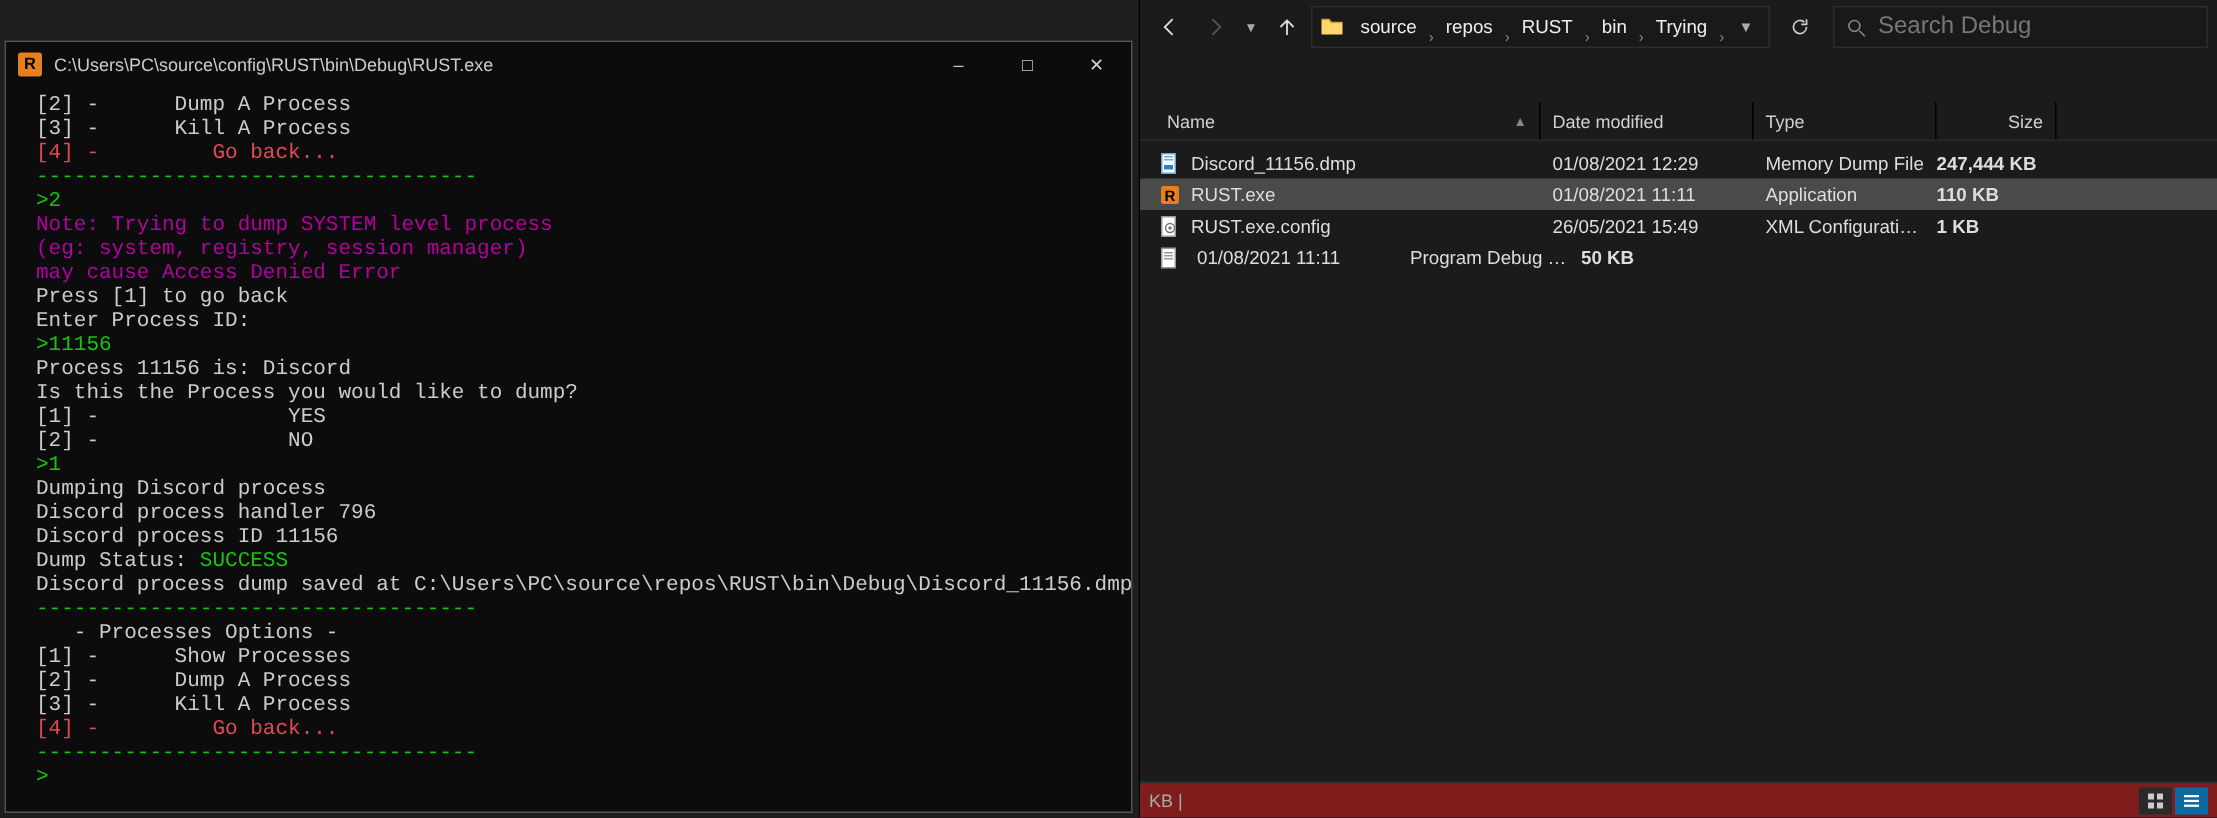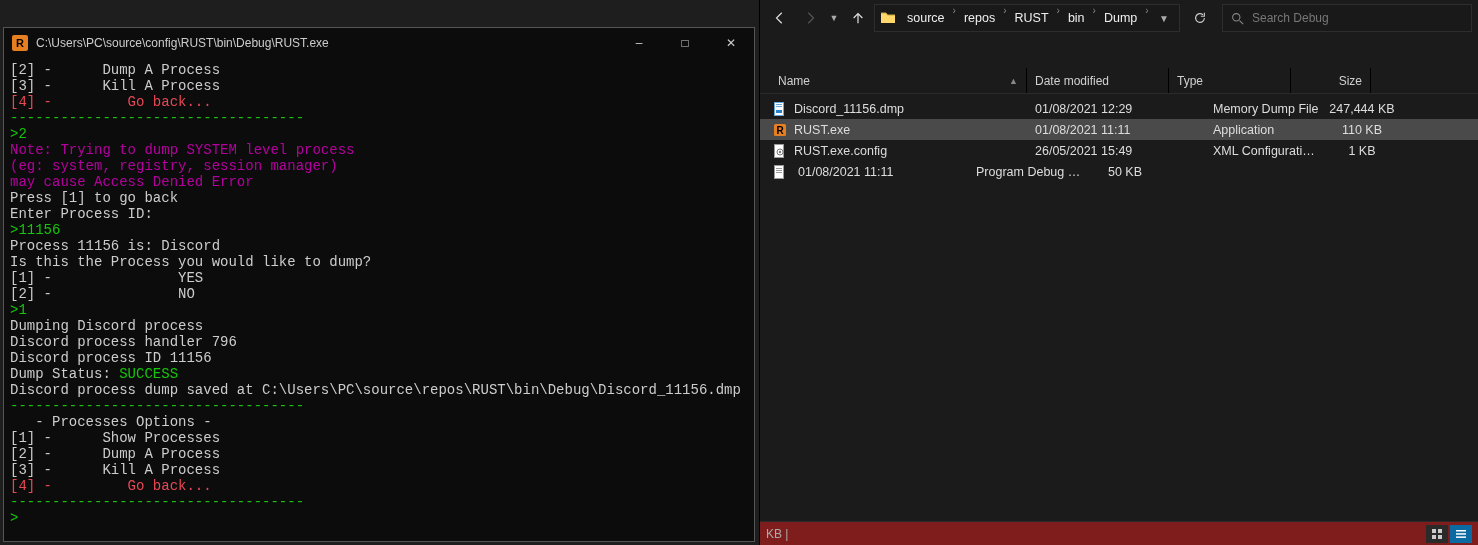--- a/index.html
+++ b/index.html
@@ -6,64 +6,64 @@
   html, body { width:1478px; height:545px; background:#1e1e1e; font-family:"Segoe UI",Tahoma,sans-serif; color:#ccc; overflow:hidden; font-size:13px; }
   #app { display:flex; width:100%; height:100%; }
 
   
   #left { width:759px; height:545px; background:#1e1e1e; position:relative; }
   #left-inner { margin:27px 0 0 3px; width:752px; height:515px; background:#0c0c0c; border:1px solid #555; display:flex; flex-direction:column; }
   .titlebar { height:30px; display:flex; align-items:center; padding:0 0 0 8px; background:#0c0c0c; color:#ccc; font-size:12px; }
   .titlebar .ico { width:16px; height:16px; background:#e67e22; border-radius:2px; display:flex; align-items:center; justify-content:center; color:#000; font-weight:700; font-size:11px; margin-right:8px; }
   .titlebar .title { flex:1; white-space:nowrap; overflow:hidden; }
   .titlebar .winbtn { width:46px; height:30px; display:flex; align-items:center; justify-content:center; font-size:12px; color:#ccc; }
-  .term { flex:1; padding:4px 0 0 6px; font-family:Consolas,"Courier New",monospace; font-size:14px; line-height:16px; white-space:pre; overflow:hidden; color:#cccccc; }
+  .term { flex:1; padding:4px 0 0 6px; font-family:Consolas,"Courier New",monospace; font-size:14px; line-height:16px; white-space:pre; overflow:hidden; color:#cccccc;margin-left:14px; }
   .c-white   { color:#cccccc; }
   .c-red     { color:#e74856; }
   .c-green   { color:#16c60c; }
   .c-magenta { color:#b4009e; }
   .c-dash    { color:#16c60c; }
   .term .row { display:block; }
 
   
   #right { flex:1; height:545px; background:#1b1b1b; display:flex; flex-direction:column; border-left:1px solid #000; }
   .nav { height:36px; display:flex; align-items:center; gap:2px; padding:0 6px 0 6px; }
   .nav .navbtn { width:28px; height:28px; display:flex; align-items:center; justify-content:center; color:#bbb; font-size:14px; border-radius:2px; }
   .nav .navbtn.disabled { color:#555; }
   .nav .crumb-box { flex:1; height:28px; background:#191919; border:1px solid #2d2d2d; display:flex; align-items:center; padding:0 4px; overflow:hidden; }
   .nav .crumb-box .fld { width:18px; height:18px; display:flex; align-items:center; justify-content:center; margin-right:4px; }
   .nav .crumb-box .fld svg { width:16px; height:16px; }
-  .crumbs { display:flex; align-items:flex-start; gap:0; font-size:12.5px; color:#eee; flex:1; overflow:hidden; }
+  .crumbs { display:flex; align-items:flex-end; gap:0; font-size:12.5px; color:#eee; flex:1; overflow:hidden; }
   .crumb { padding:0 6px; height:26px; display:flex; align-items:center; }
   .crumb-sep { color:#888; padding:0 2px; font-size:10px; }
   .nav .drop { width:22px; height:26px; display:flex; align-items:center; justify-content:center; color:#aaa; font-size:10px; }
   .nav .refresh { width:28px; height:28px; display:flex; align-items:center; justify-content:center; color:#bbb; margin-left:4px; }
   .nav .search { width:250px; height:28px; background:#191919; border:1px solid #2d2d2d; display:flex; align-items:center; margin-left:6px; padding:0 8px; color:#888; }
   .nav .search .sico { margin-right:8px; font-size:13px; color:#888; }
-  .nav .search input { flex:1; background:transparent; border:0; outline:0; color:#ccc; font-size:12px; font-style:normal; }
+  .nav .search input { flex:1; background:transparent; border:0; outline:0; color:#ccc; font-size:16px; font-style:normal; }
   .nav .search input::placeholder { color:#777; }
 
   
   .cols { height:26px; display:flex; align-items:flex-end; border-bottom:1px solid #2a2a2a; font-size:12px; color:#d0d0d0; padding-left:10px;margin-top:32px; }
   .col { padding:0 8px; height:100%; display:flex; align-items:center; border-right:1px solid #000; }
   .col.name { width:257px; justify-content:space-between; }
   .col.name .sort { font-size:9px; color:#888; }
   .col.date { width:142px; }
   .col.type { width:122px; }
   .col.size { width:80px; justify-content:flex-end; }
 
   
   .files { flex:1; padding-top:4px; position:relative; }
   .frow { height:21px; display:flex; align-items:center; font-size:12.5px; color:#ddd; padding-left:10px; }
   .frow.sel { background:#4a4a4a; }
   .frow .fico { width:20px; display:flex; align-items:center; justify-content:center; }
   .frow .fname { width:237px; padding-left:4px; white-space:nowrap; overflow:hidden; text-overflow:ellipsis; }
   .frow .fdate { width:142px; padding:0 8px; }
-  .frow .ftype { width:122px; padding:0 8px; white-space:nowrap; overflow:hidden; text-overflow:ellipsis;margin-left:36px; }
-  .frow .fsize { width:78px; text-align:center; padding-right:8px; }
+  .frow .ftype { width:122px; padding:0 8px; white-space:nowrap; overflow:hidden; text-overflow:ellipsis; }
+  .frow .fsize { width:78px; text-align:left; padding-right:8px;font-weight:bold; }
 
   .status { height:24px; background:#7f1d1d; border-top:1px solid #2a2a2a; display:flex; align-items:center; padding:0 6px; font-size:12px; color:#aaa; justify-content:space-between; }
   .status .viewbtns { display:flex; gap:2px; }
   .status .viewbtn { width:22px; height:18px; display:flex; align-items:center; justify-content:center; font-size:11px; background:#2a2a2a; }
   .status .viewbtn.active { background:#0a6aa1; color:#fff; }
 
   
   svg { display:block; }
 </style>
 </head>
@@ -111,21 +111,21 @@
         </span>
         <div class="crumbs" id="crumbs">
             <span class="crumb">source</span>
             <span class="crumb-sep">›</span>
             <span class="crumb">repos</span>
             <span class="crumb-sep">›</span>
             <span class="crumb">RUST</span>
             <span class="crumb-sep">›</span>
             <span class="crumb">bin</span>
             <span class="crumb-sep">›</span>
-            <span class="crumb">Dump</span>
+            <span class="crumb">Trying</span>
             <span class="crumb-sep">›</span>
           </div>
         <div class="drop">▼</div>
       </div>
       <div class="refresh">
         <svg width="14" height="14" viewBox="0 0 16 16">
             <path d="M13 8a5 5 0 1 1-1.6-3.7M13 2v4h-4" stroke="#ccc" stroke-width="1.3" fill="none"></path>
           </svg>
       </div>
       <div class="search">

